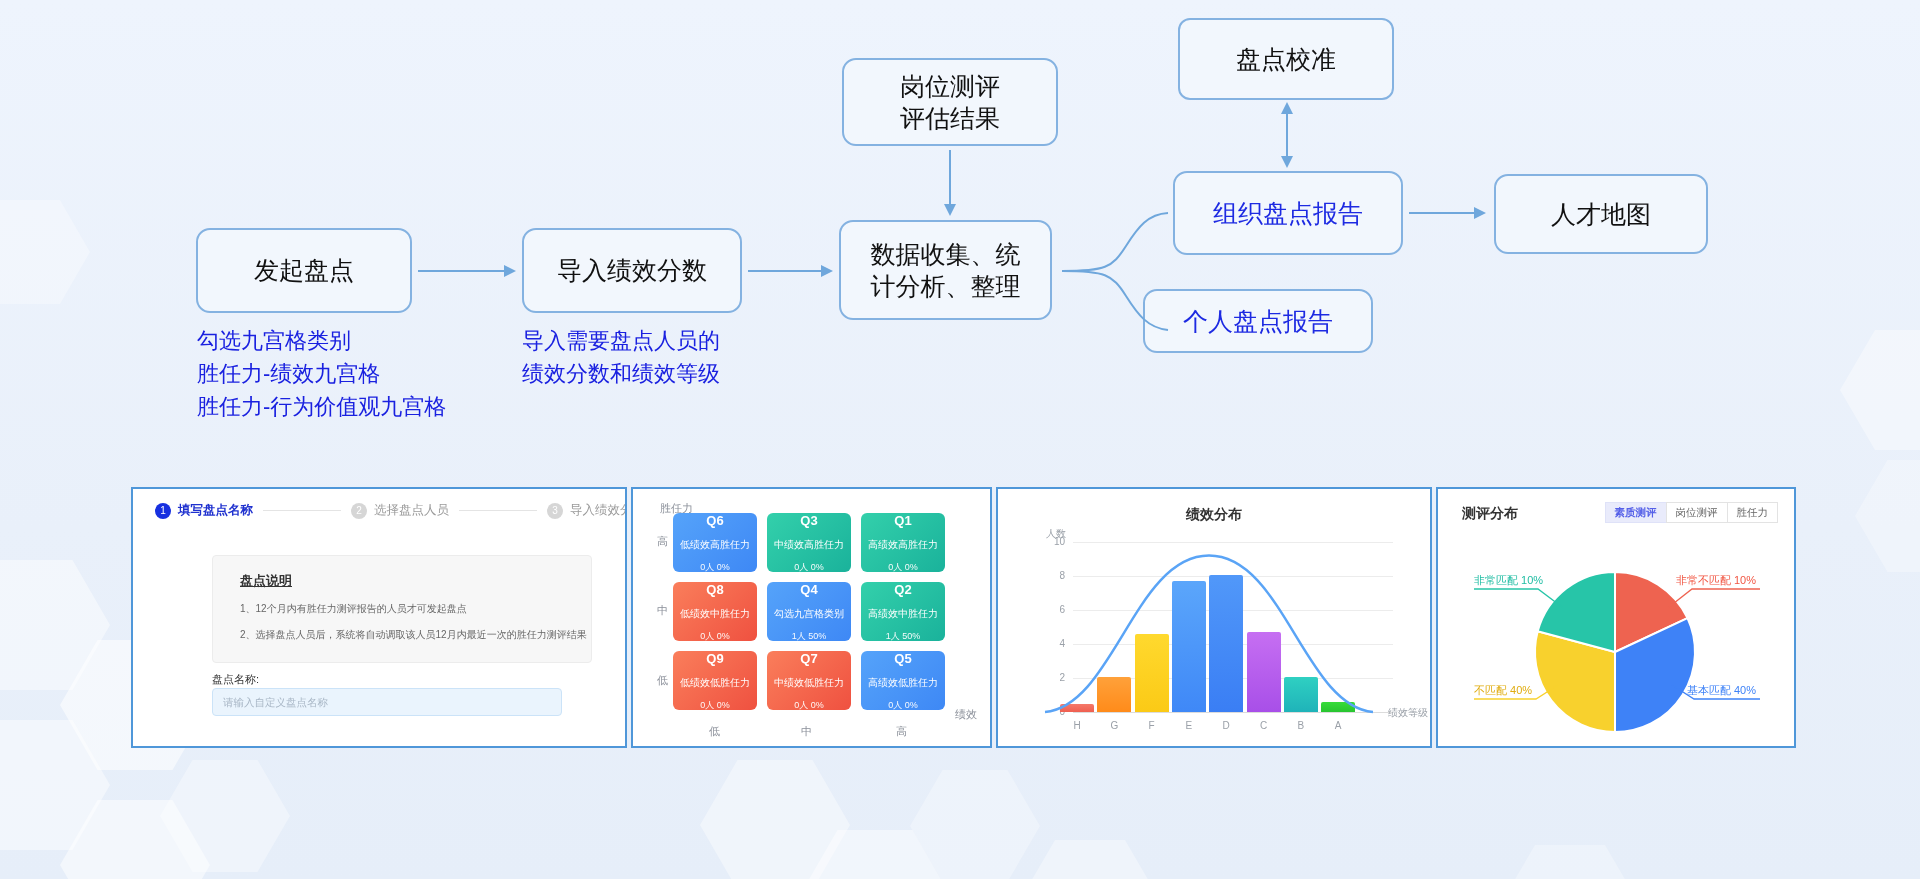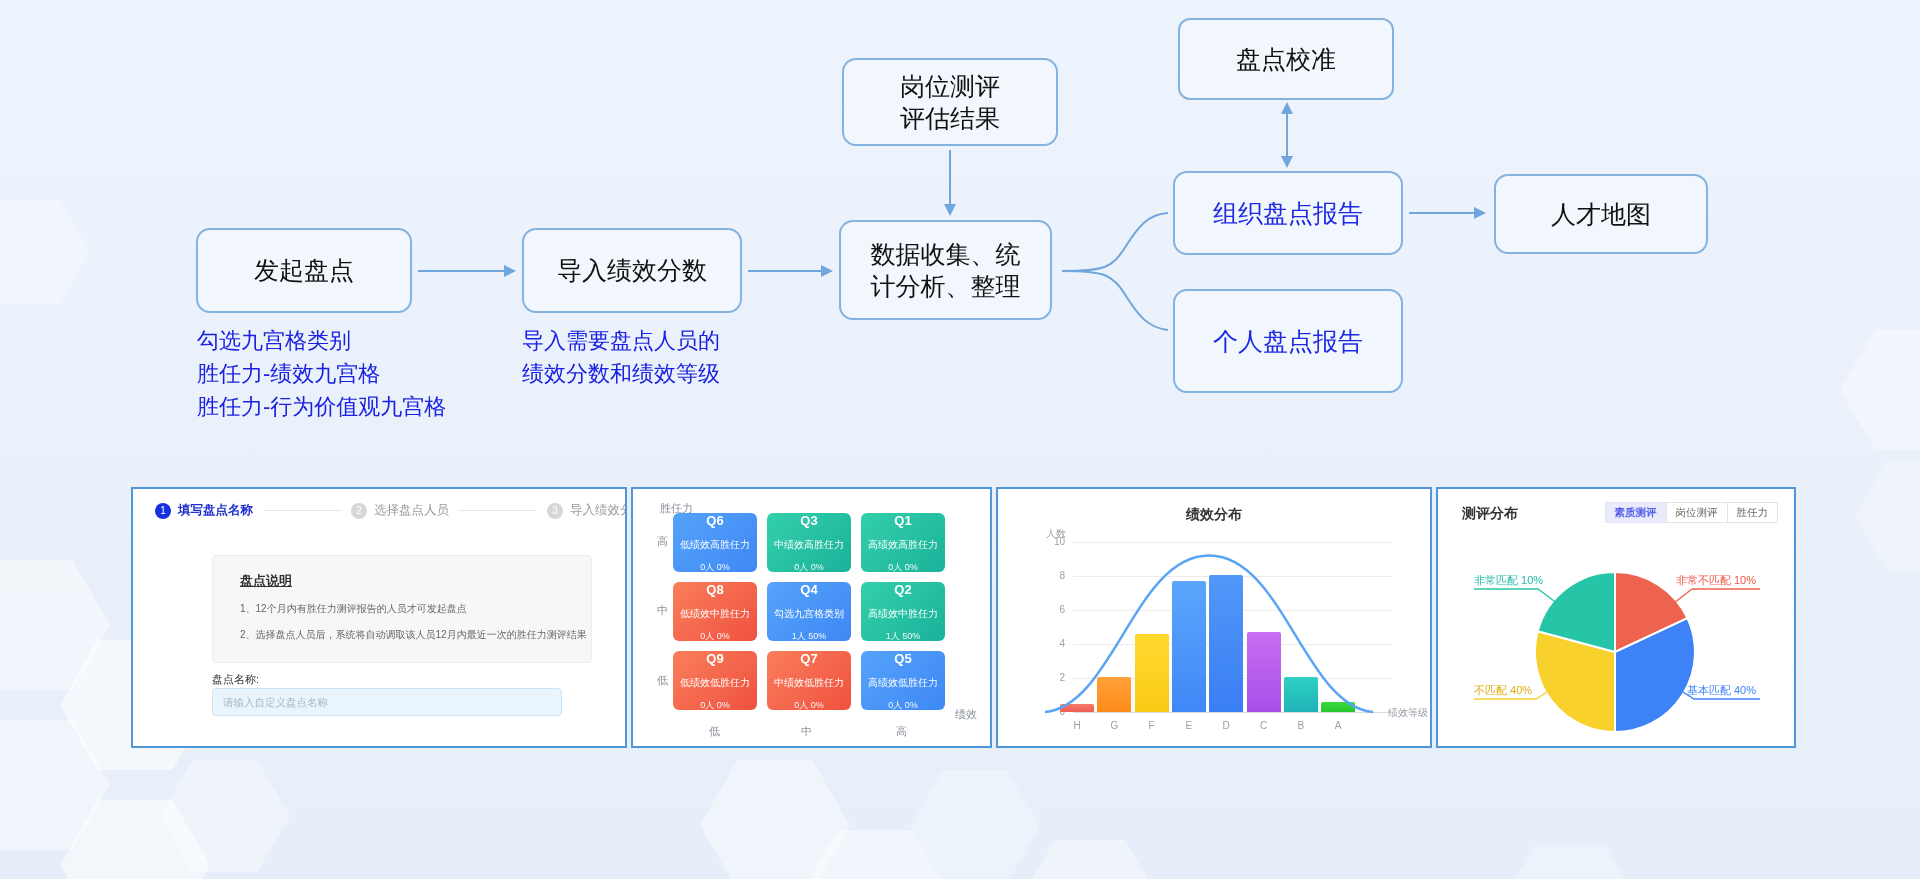--- a/index.html
+++ b/index.html
@@ -97,21 +97,21 @@
 <div class="fbox" style="left:839px;top:220px;width:213px;height:100px;">
   <span>数据收集、统</span>
   <span>计分析、整理</span>
 </div>
 <div class="fbox" style="left:1178px;top:18px;width:216px;height:82px;border-radius:12px;">
   <span>盘点校准</span>
 </div>
 <div class="fbox blue-text" style="left:1173px;top:171px;width:230px;height:84px;">
   <span>组织盘点报告</span>
 </div>
-<div class="fbox blue-text" style="left:1173px;top:289px;width:230px;height:104px;">
+<div class="fbox blue-text" style="left:1143px;top:289px;width:230px;height:64px;">
   <span>个人盘点报告</span>
 </div>
 <div class="fbox" style="left:1494px;top:174px;width:214px;height:80px;">
   <span>人才地图</span>
 </div>
 
 <div class="note" style="left:197px;top:324px;">
   <div>勾选九宫格类别</div>
   <div>胜任力-绩效九宫格</div>
   <div>胜任力-行为价值观九宫格</div>

